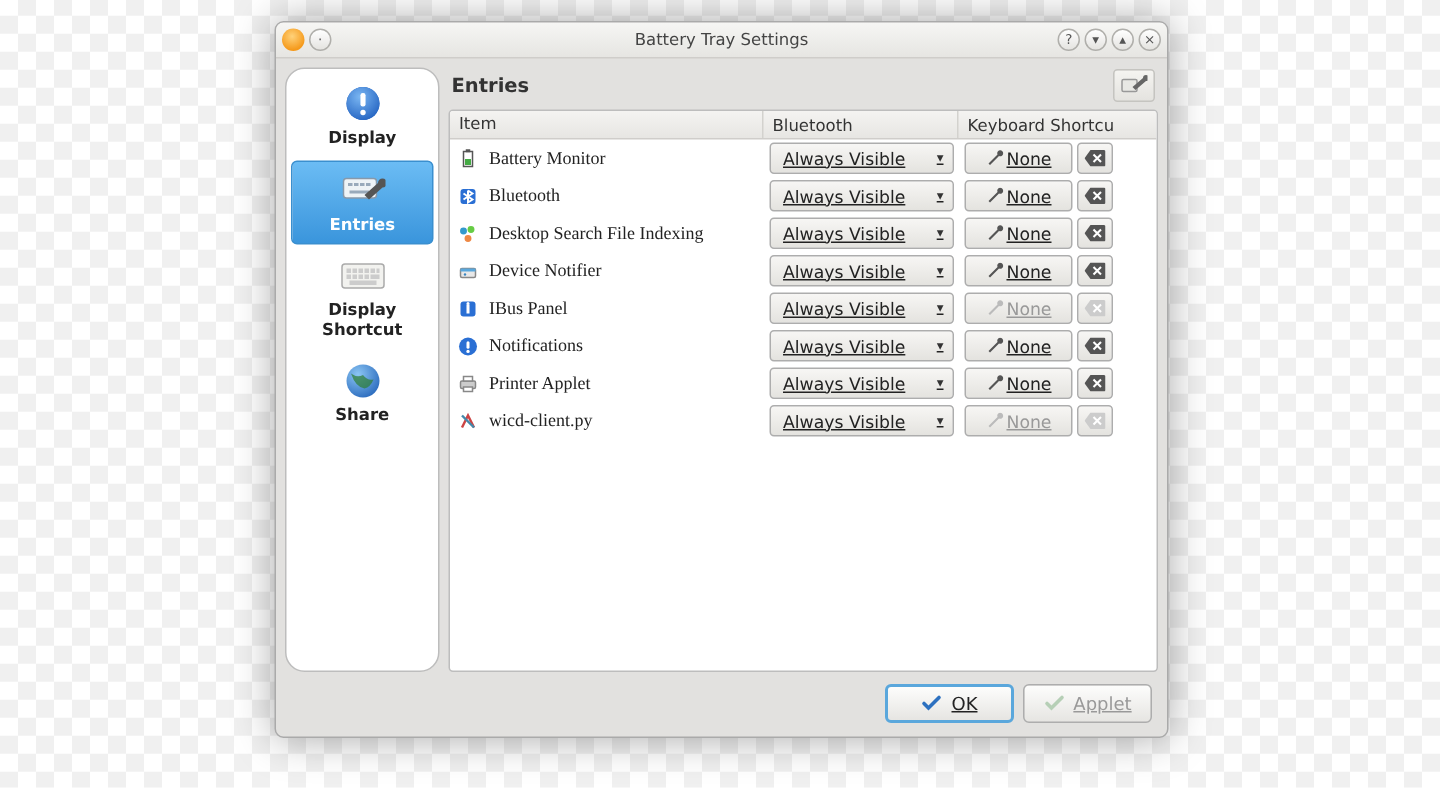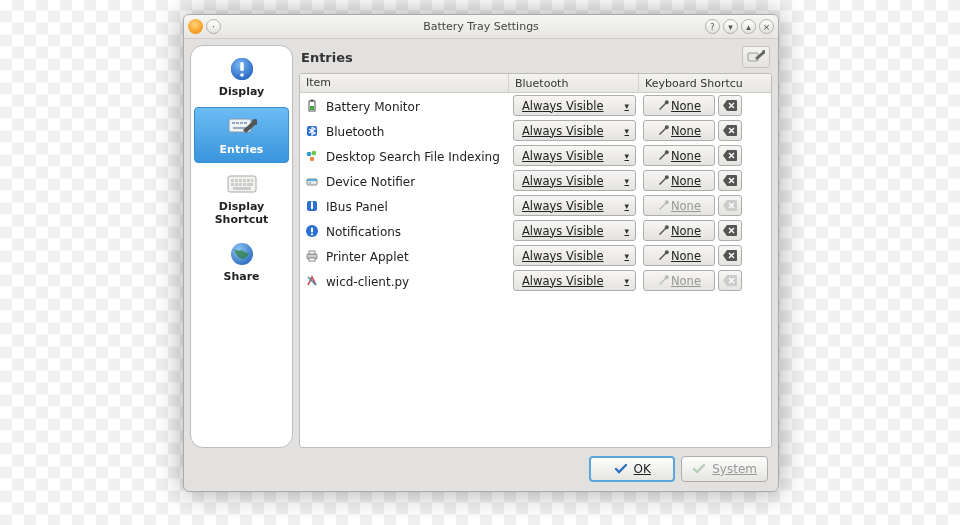--- a/index.html
+++ b/index.html
@@ -158,23 +158,24 @@
   .c-vis  { width: 130px; }
   .c-key  { width: 108px; flex:1; border-right:none; }
   .table-body { flex:1; overflow:auto; }
   .row {
     display:flex;
     align-items:center;
     height: 25px;
     padding-left: 4px;
   }
   .row .c-item {
-    display:flex; align-items:flex-end; gap:6px;
+    display:flex; align-items:flex-start; gap:6px;
     font-size: 12px;
     color:#222;
+    font-family:Liberation Serif, serif;
   }
   .item-icon {
     width:16px; height:16px;
     display:flex; align-items:center; justify-content:center;
     font-size:12px;
   }
   .c-vis, .c-key { display:flex; align-items:center; gap:3px; }
   .combo {
     width: 123px;
     height: 21px;
@@ -626,19 +627,19 @@
       <div class="btn focused">
         <svg class="ok-check" viewBox="0 0 14 14">
           <path d="M2 7 l3 3 l7 -7" stroke="#2d71c0" stroke-width="2.4" fill="none" stroke-linecap="round"></path>
         </svg>
         <span><span class="u">OK</span></span>
       </div>
       <div class="btn disabled">
         <svg class="ok-check apply-check" viewBox="0 0 14 14">
           <path d="M2 7 l3 3 l7 -7" stroke="#b6cfb6" stroke-width="2.4" fill="none" stroke-linecap="round"></path>
         </svg>
-        <span><span class="u">System</span></span>
+        <span><span class="u">Applet</span></span>
       </div>
     </div>
   </div>
 
 </div>
 </div>
 
 </body></html>

